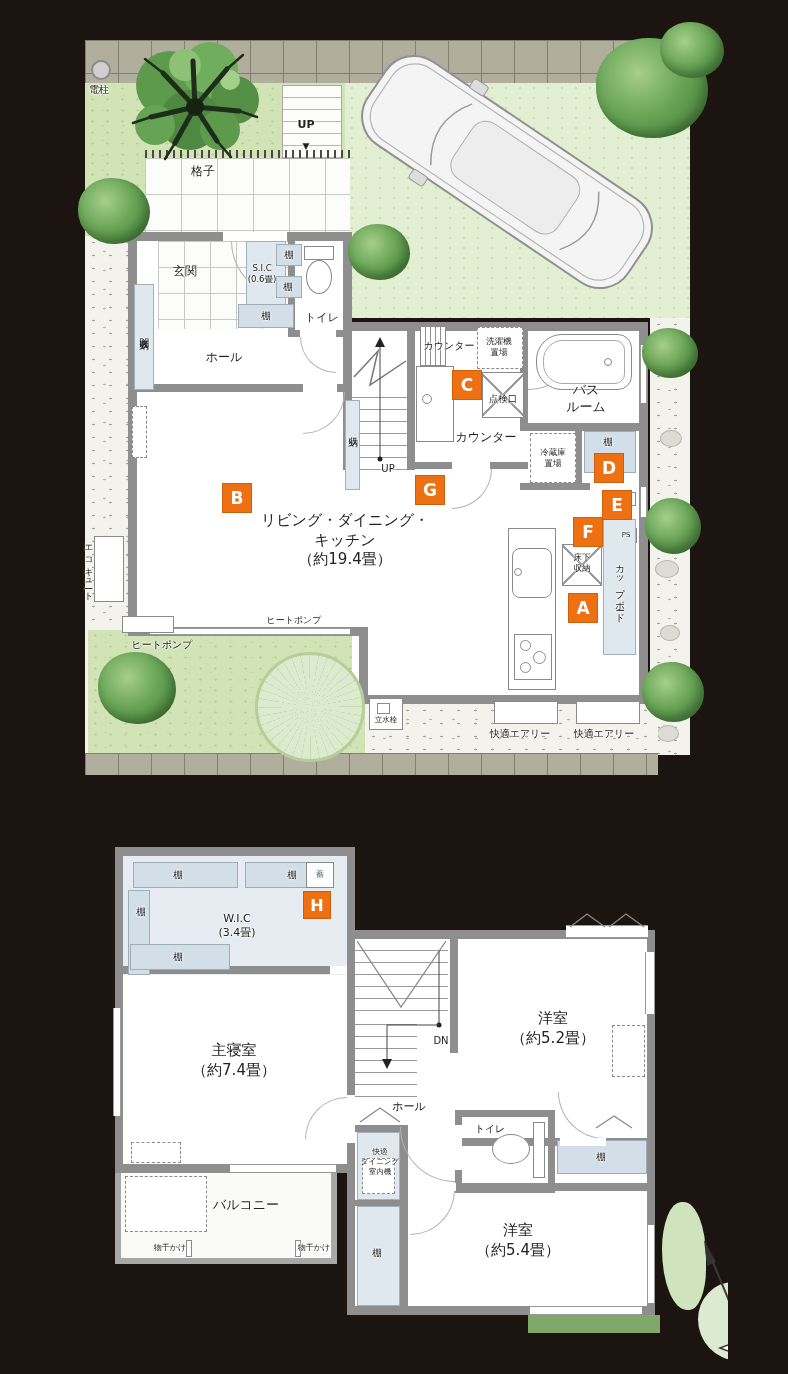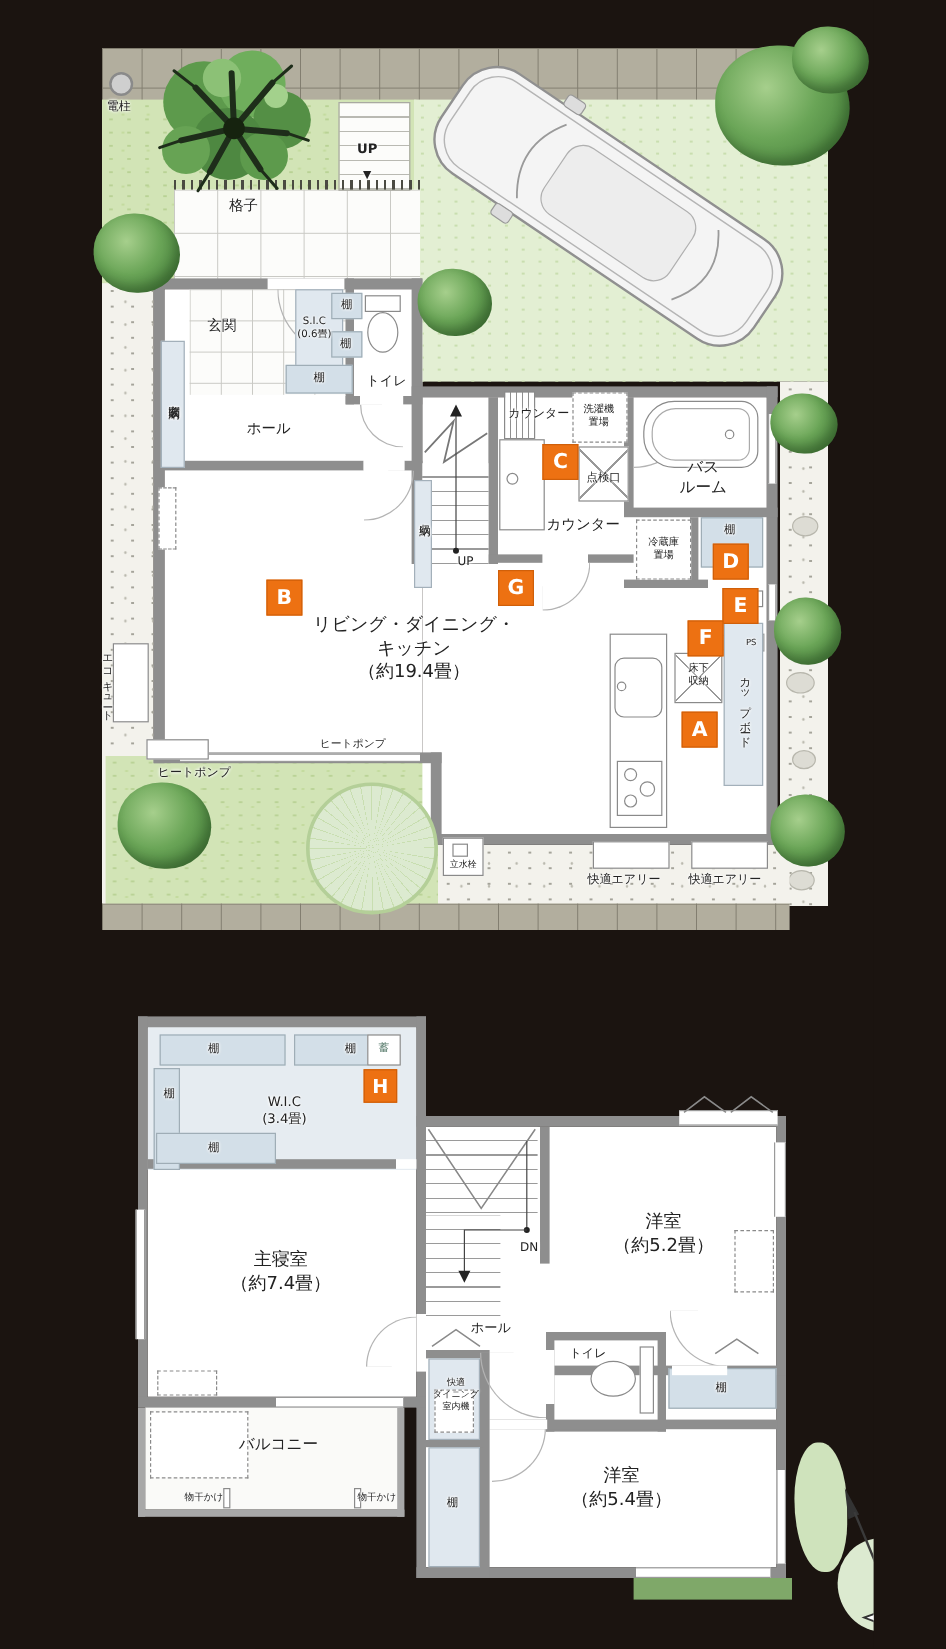--- a/index.html
+++ b/index.html
@@ -350,21 +350,21 @@
   <div class="lb" style="left:553px;top:1028px;font-size:15px">
     <span>洋室</span><br><span>（約5.2畳）</span></div>
   <div class="lb" style="left:409px;top:1107px;font-size:11px">ホール</div>
   <div class="lb" style="left:490px;top:1128px;font-size:10px">トイレ</div>
   <div class="lb" style="left:601px;top:1157px;font-size:9.5px">棚</div>
   <div class="lb" style="left:380px;top:1162px;font-size:7.5px">
     <span>快適</span><br><span>ダイニング</span><br><span>室内機</span></div>
   <div class="lb" style="left:377px;top:1253px;font-size:9.5px">棚</div>
   <div class="lb" style="left:518px;top:1240px;font-size:15px">
     <span>洋室</span><br><span>（約5.4畳）</span></div>
-  <div class="lb" style="left:232px;top:1205px;font-size:13px">バルコニー</div>
+  <div class="lb" style="left:246px;top:1205px;font-size:13px">バルコニー</div>
   <div class="lb" style="left:170px;top:1248px;font-size:8px">物干かけ</div>
   <div class="lb" style="left:314px;top:1248px;font-size:8px">物干かけ</div>
   <div class="mk" style="left:303px;top:891px;width:28px;height:28px;font-size:16px">H</div>
 
   <div class="p" style="left:662px;top:1202px;width:44px;height:108px;background:#cfe3bc;border-radius:46% 54% 40% 60%"></div>
   <div class="p" style="left:698px;top:1282px;width:74px;height:78px;background:#dcead0;border-radius:50% 50% 45% 55%"></div>
   <svg class="p" style="left:690px;top:1236px;width:95px;height:140px" viewBox="0 0 95 140">
     <polygon points="14,4 26,26 17,30" fill="#333"></polygon>
     <line x1="22" y1="24" x2="52" y2="96" stroke="#3a3a3a" stroke-width="2"></line>
     <path d="M68,100 L62,112 L68,124 L56,118 L44,124 L50,112 L44,100 L56,106 Z" fill="#474747"></path>

